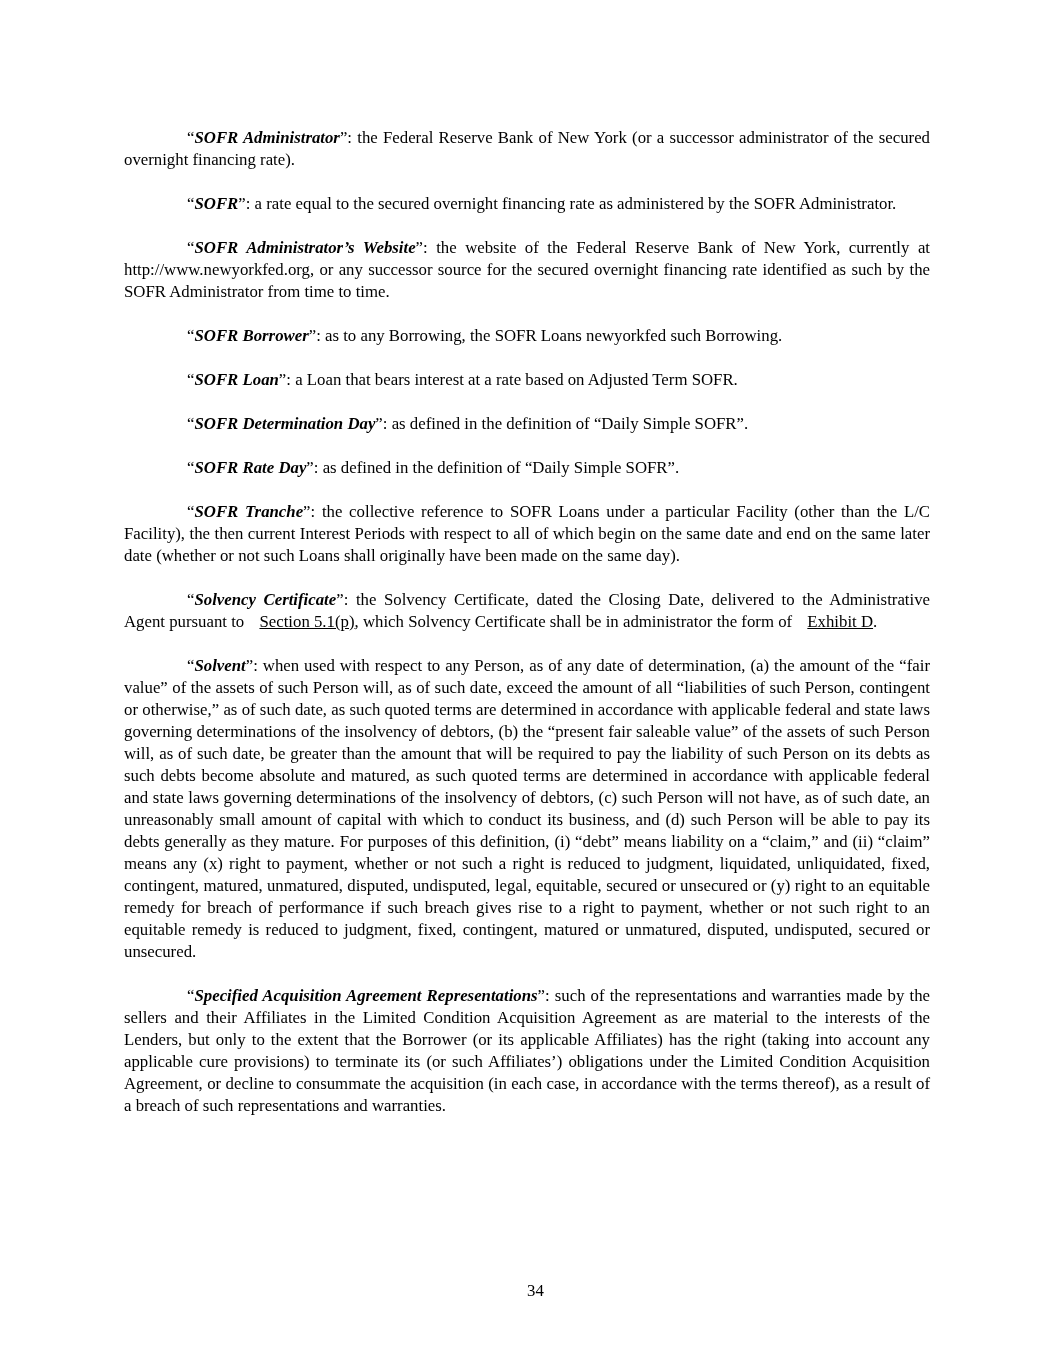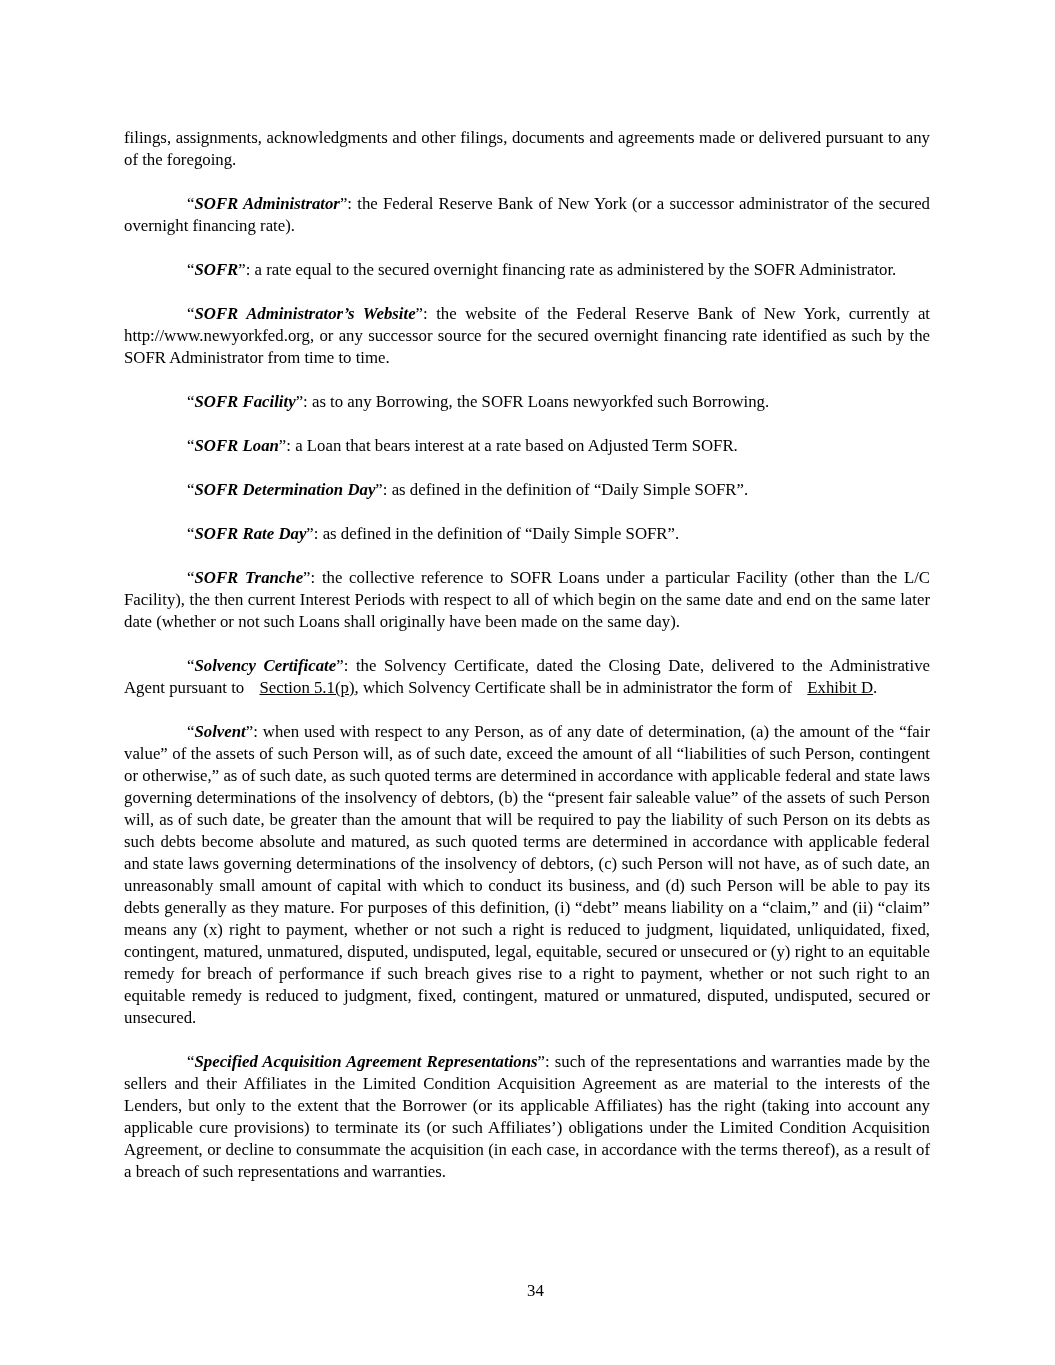--- a/index.html
+++ b/index.html
@@ -39,29 +39,28 @@
     width: 1055px;
     text-align: center;
   }
 </style>
 </head>
 <body>
 
 <div class="page">
   <main class="content">
 
-    <p class="para"><span>filings, assignments, acknowledgments and other filings, documents and agreements made or delivered pursuant to any of the foregoing.</span></p>
 
     <p class="para indent"><span>“</span><span class="term">SOFR Administrator</span><span>”: the Federal Reserve Bank of New York (or a successor administrator of the secured overnight financing rate).</span></p>
 
     <p class="para indent"><span>“</span><span class="term">SOFR</span><span>”: a rate equal to the secured overnight financing rate as administered by the SOFR Administrator.</span></p>
 
     <p class="para indent"><span>“</span><span class="term">SOFR Administrator’s Website</span><span>”: the website of the Federal Reserve Bank of New York, currently at http://www.newyorkfed.org, or any successor source for the secured overnight financing rate identified as such by the SOFR Administrator from time to time.</span></p>
 
-    <p class="para indent"><span>“</span><span class="term">SOFR Facility</span><span>”: as to any Borrowing, the SOFR Loans newyorkfed such Borrowing.</span></p>
+    <p class="para indent"><span>“</span><span class="term">SOFR Borrower</span><span>”: as to any Borrowing, the SOFR Loans newyorkfed such Borrowing.</span></p>
 
     <p class="para indent"><span>“</span><span class="term">SOFR Loan</span><span>”: a Loan that bears interest at a rate based on Adjusted Term SOFR.</span></p>
 
     <p class="para indent"><span>“</span><span class="term">SOFR Determination Day</span><span>”: as defined in the definition of “Daily Simple SOFR”.</span></p>
 
     <p class="para indent"><span>“</span><span class="term">SOFR Rate Day</span><span>”: as defined in the definition of “Daily Simple SOFR”.</span></p>
 
     <p class="para indent"><span>“</span><span class="term">SOFR Tranche</span><span>”: the collective reference to SOFR Loans under a particular Facility (other than the L/C Facility), the then current Interest Periods with respect to all of which begin on the same date and end on the same later date (whether or not such Loans shall originally have been made on the same day).</span></p>
 
     <p class="para indent"><span>“</span><span class="term">Solvency Certificate</span><span>”:  the Solvency Certificate, dated the Closing Date, delivered to the Administrative Agent pursuant to </span><span class="u">Section 5.1(p)</span><span>, which Solvency Certificate shall be in administrator the form of </span><span class="u">Exhibit D</span><span>.</span></p>

